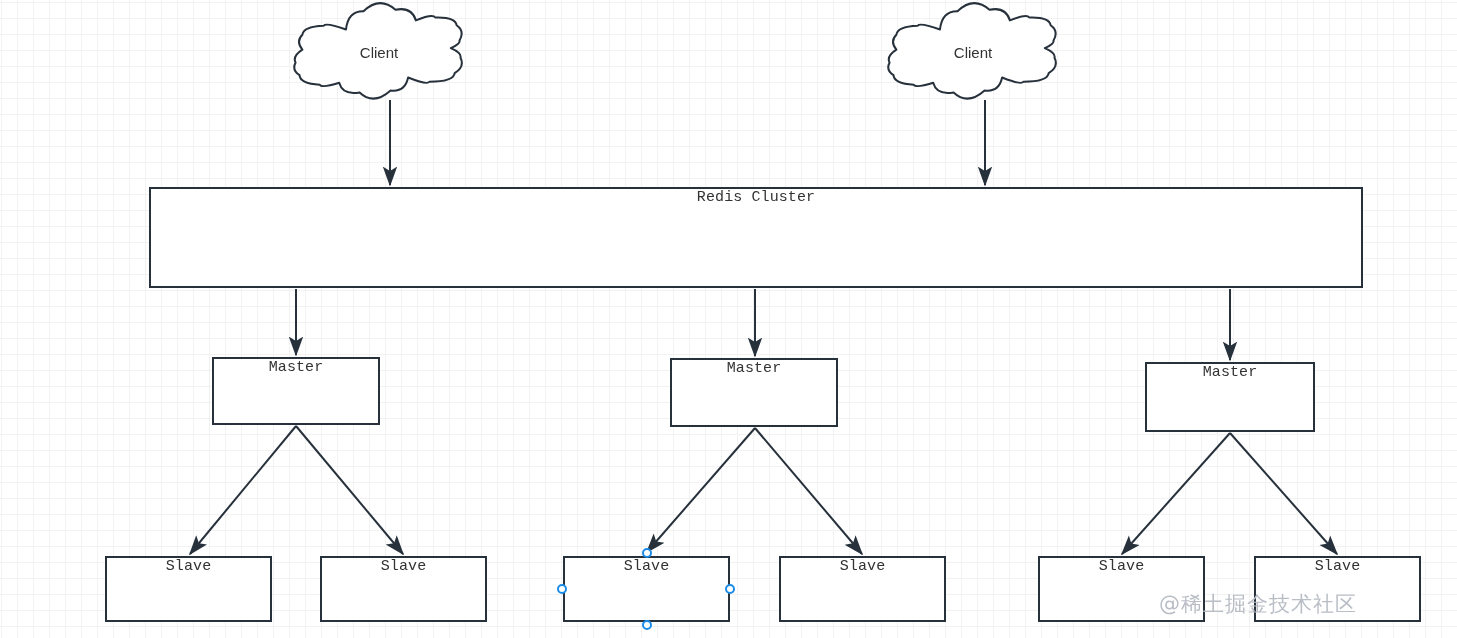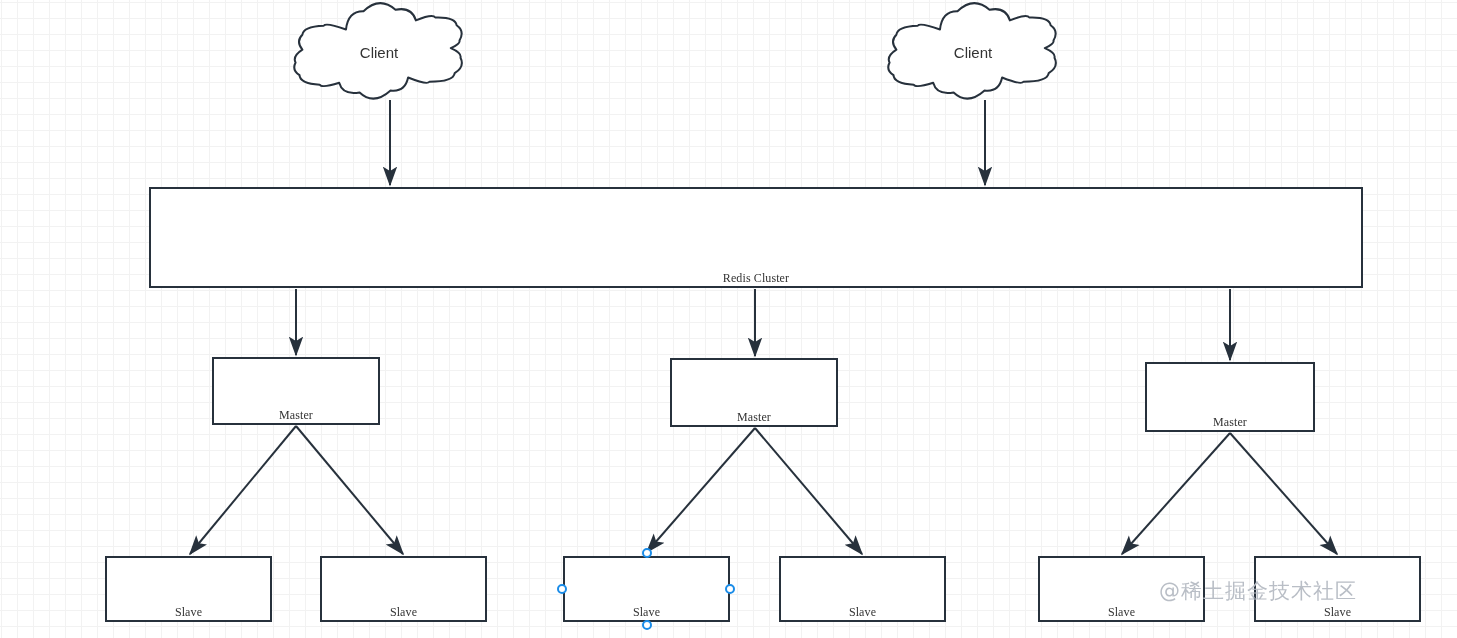--- a/index.html
+++ b/index.html
@@ -26,27 +26,27 @@
     position: absolute;
     left: 0; top: 0;
     width: 1457px;
     height: 638px;
     pointer-events: none;
   }
   .node {
     position: absolute;
     box-sizing: border-box;
     display: flex;
-    align-items: flex-end;
+    align-items: flex-start;
     justify-content: center;
     background: #ffffff;
     border: 2px solid #27313c;
     color: #333333;
-    font-size: 12px;
-    font-family: Liberation Serif, serif;
+    font-size: 15px;
+    font-family: Liberation Mono, monospace;
     letter-spacing: .1px;
     white-space: nowrap;
   }
   .node.rounded { border-radius: 0; }
   .node.square  { border-radius: 0; }
   .node.selected { border-color: #27313c; }
 
   .handle {
     position: absolute;
     width: 10px;
@@ -153,15 +153,15 @@
       </div>
     </div>
 
   <div id="handles-group">
       <div class="handle" style="left: 647px; top: 553px;"></div>
       <div class="handle" style="left: 562px; top: 589px;"></div>
       <div class="handle" style="left: 730px; top: 589px;"></div>
       <div class="handle" style="left: 647px; top: 625px;"></div>
     </div>
 
-  <div class="watermark" id="watermark-el" style="left: 1258px; top: 577px; transform: translateX(-50%);">@稀土掘金技术社区</div>
+  <div class="watermark" id="watermark-el" style="left: 1258px; top: 590px; transform: translateX(-50%);">@稀土掘金技术社区</div>
 
 </div>
 
 </body></html>

